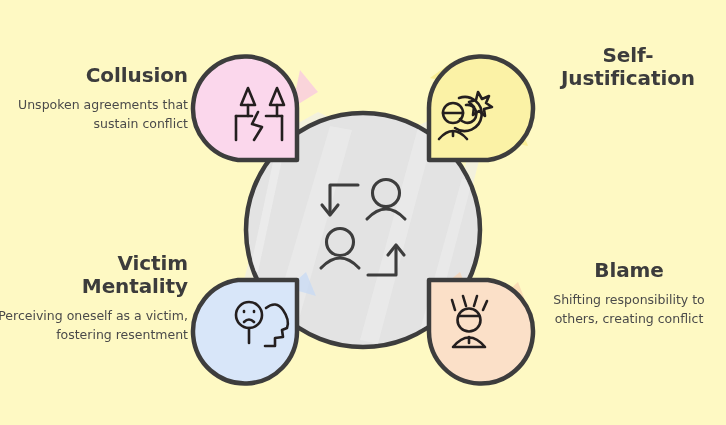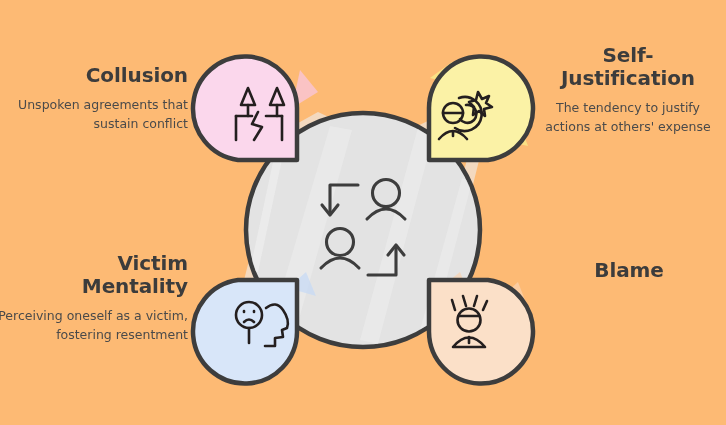--- a/index.html
+++ b/index.html
@@ -10,21 +10,21 @@
     width: 726px;
     height: 425px;
     background: #ffffff;
     font-family: "DejaVu Sans", "Liberation Sans", sans-serif;
     overflow: hidden;
   }
   #infographic {
     position: relative;
     width: 726px;
     height: 425px;
-    background: #fdba74;
+    background: #fef9c3;
   }
 
   
   .label-block {
     position: absolute;
     width: 200px;
   }
   .label-title {
     font-size: 20px;
     font-weight: bold;
@@ -199,26 +199,26 @@
   </div>
 
   <div id="block-collusion" class="label-block align-right">
     <div class="label-title">Collusion</div>
     <div class="label-desc">Unspoken agreements that sustain conflict</div>
   </div>
 
   <div id="block-self-just" class="label-block align-left">
     <div class="label-title">Self-
 Justification</div>
-    <div class="label-desc">The tendency to justify actions at others' expense</div>
   </div>
 
   <div id="block-victim" class="label-block align-right">
     <div class="label-title">Victim
 Mentality</div>
     <div class="label-desc">Perceiving oneself as a victim, fostering resentment</div>
   </div>
 
   <div id="block-blame" class="label-block align-left">
     <div class="label-title">Blame</div>
+    <div class="label-desc">Shifting responsibility to others, creating conflict</div>
   </div>
 
 </div>
 
 </body></html>

